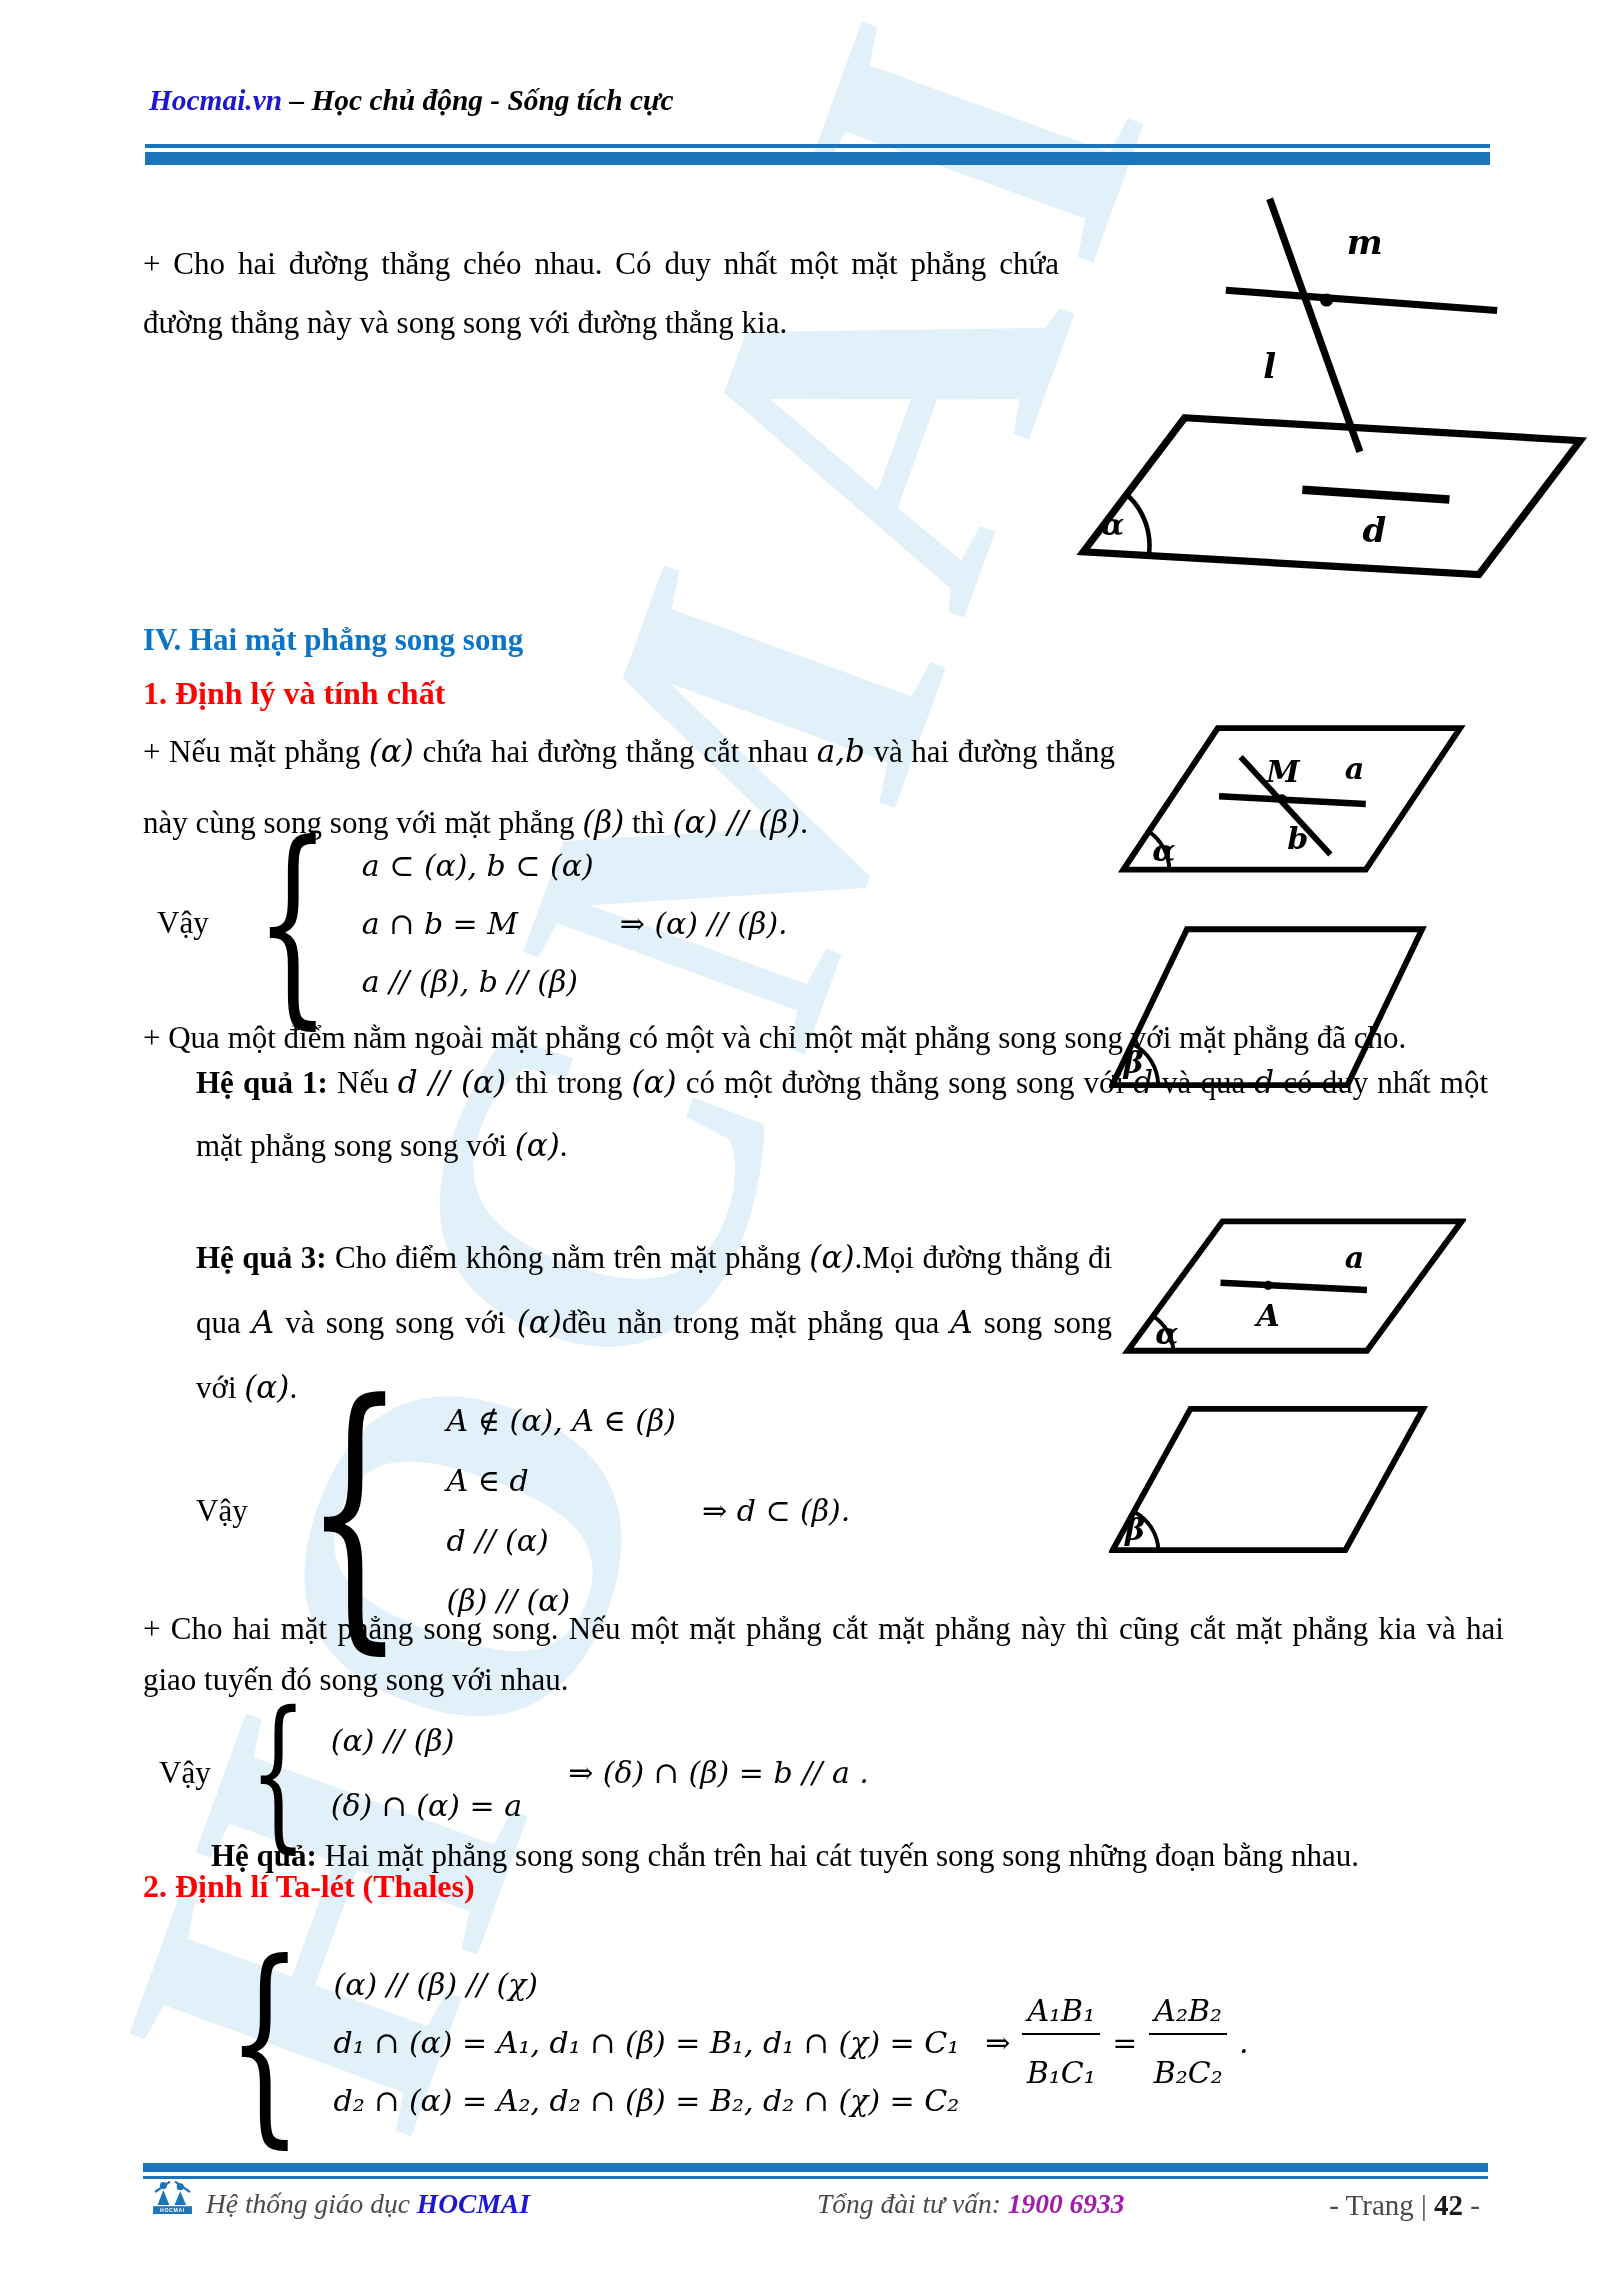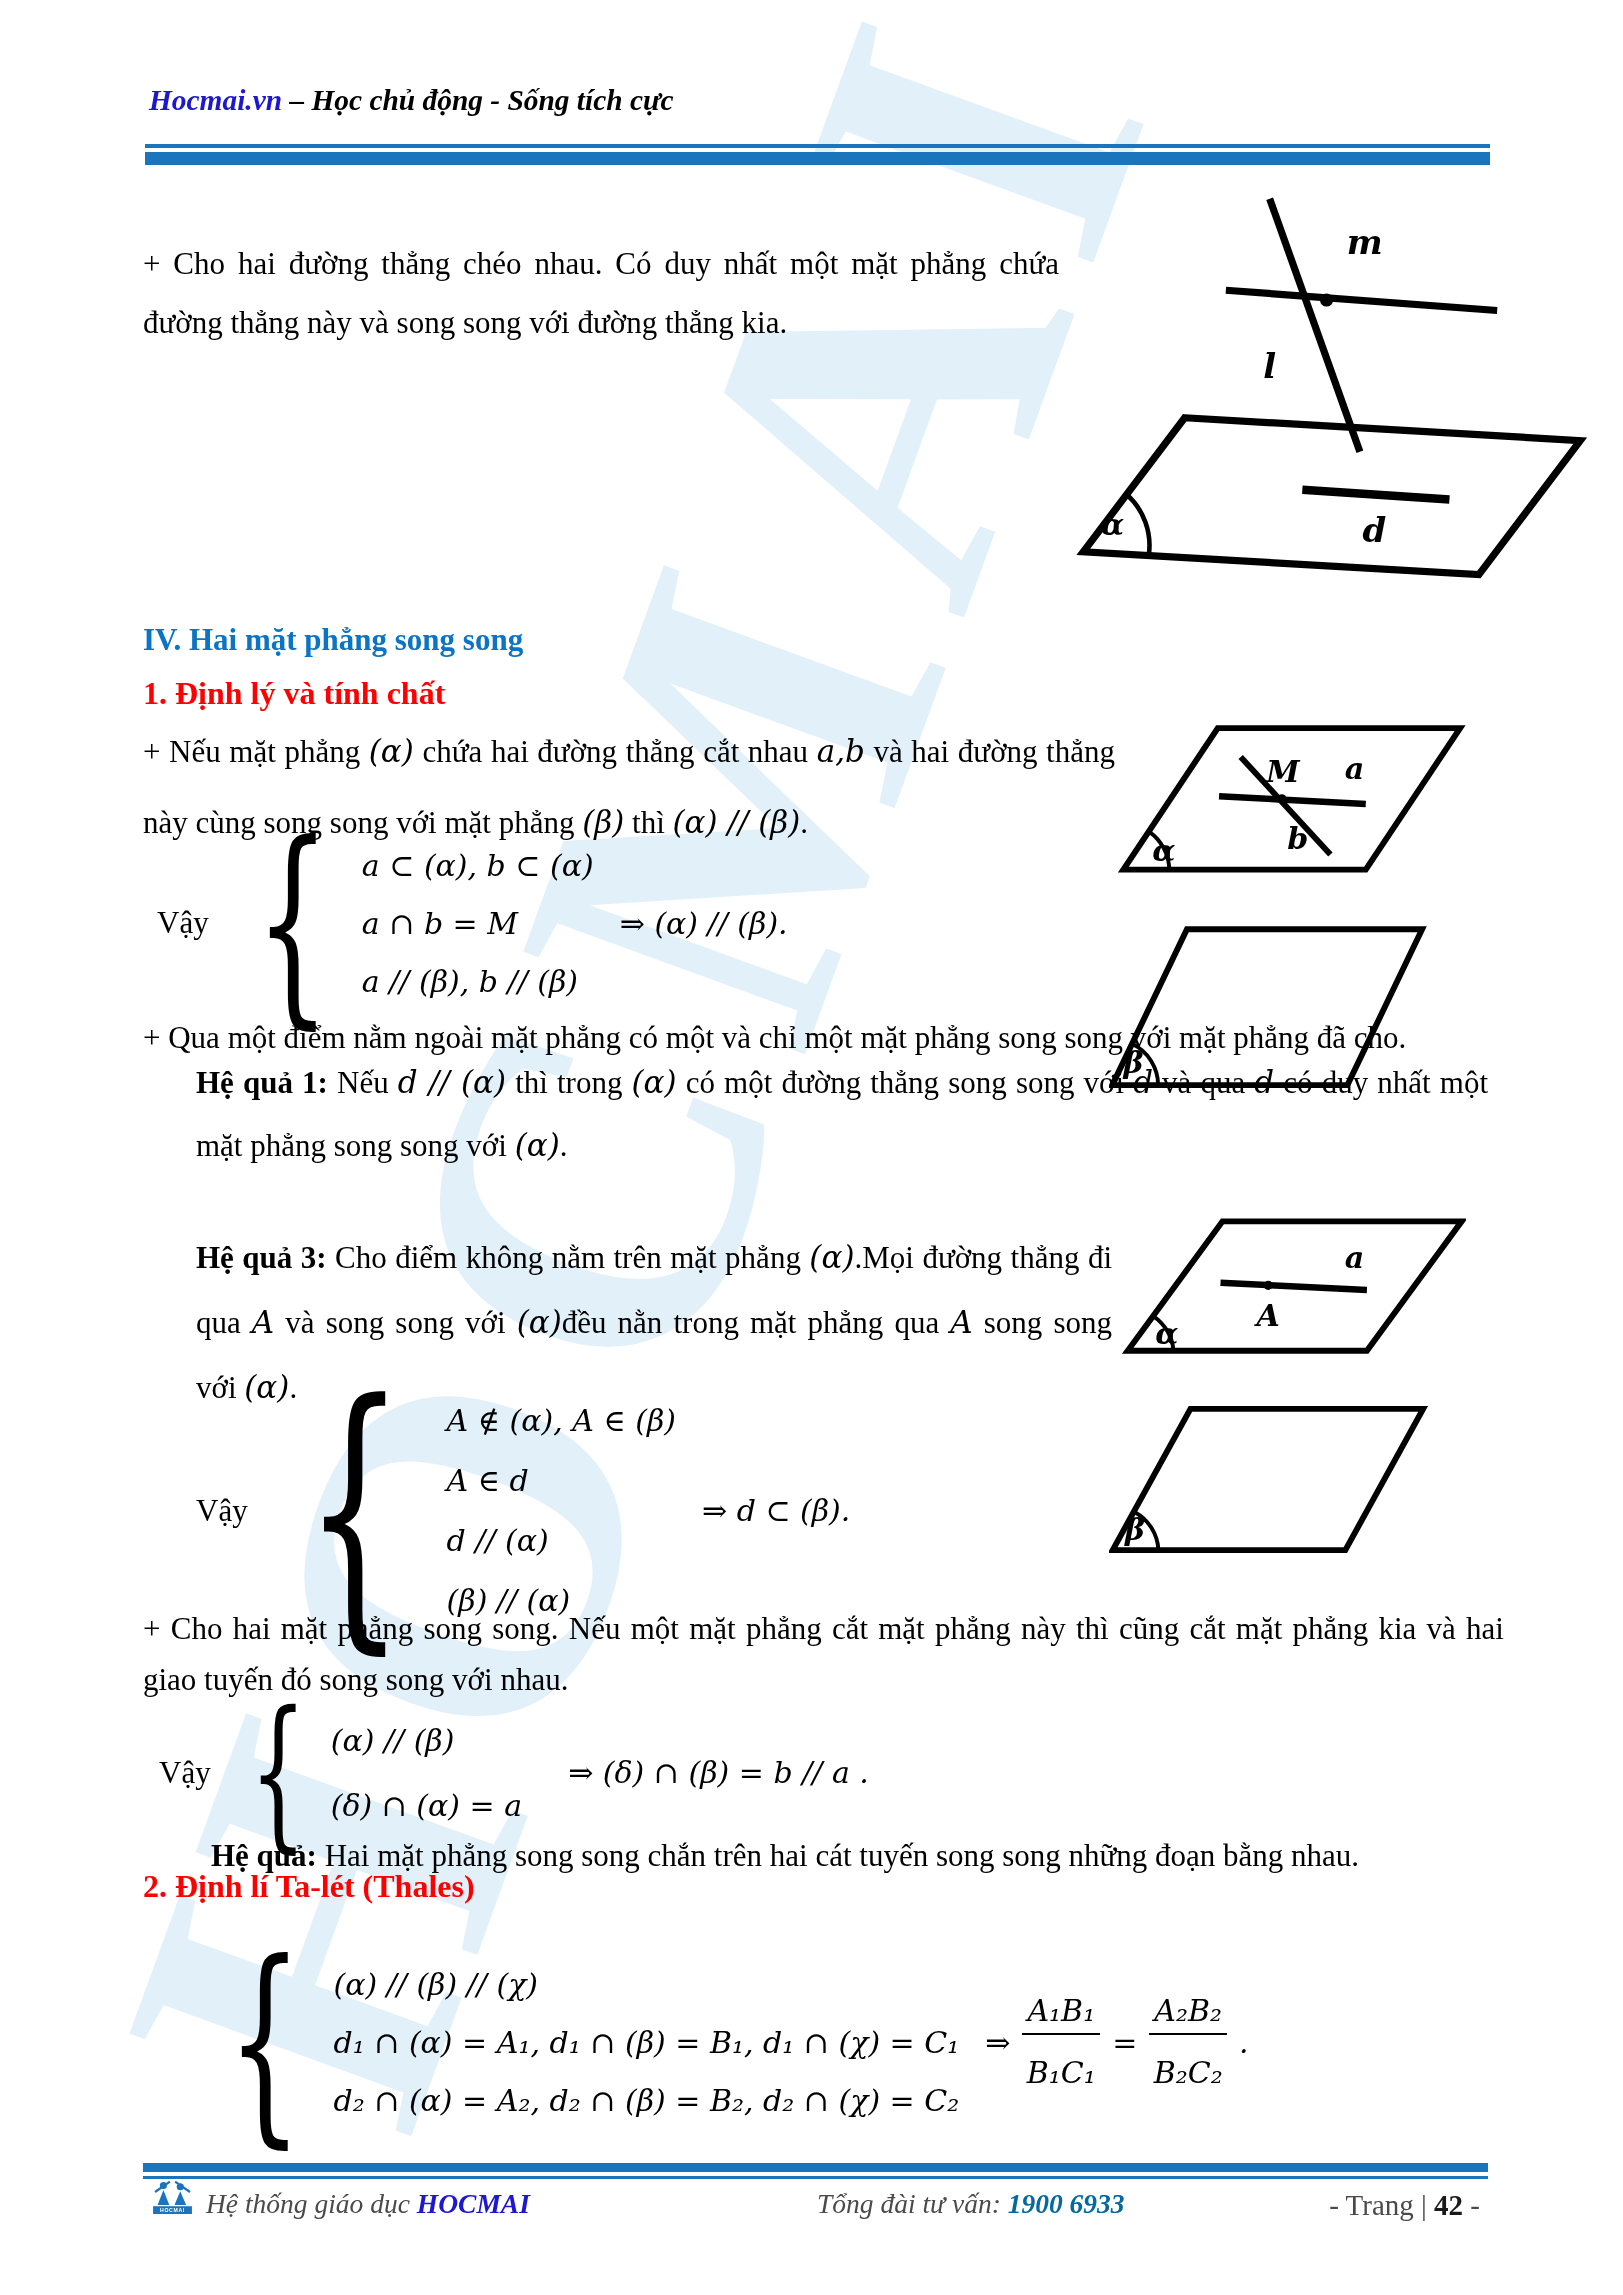--- a/index.html
+++ b/index.html
@@ -58,21 +58,21 @@
   .frac .den{padding-top:21px;}
   
   figure{margin:0;}
   svg text{font-family:"DejaVu Serif","Liberation Serif",serif;}
   .figlbl{font-style:italic;font-weight:bold;font-size:52px;}
   .figlbl-s{font-style:italic;font-weight:bold;font-size:46px;}
   .greek{font-style:italic;font-weight:bold;font-size:46px;}
   
   .ft{font-size:27.5px;font-style:italic;color:#4a4a4a;white-space:nowrap;}
   .ft .org{color:#1d17cf;font-weight:bold;}
-  .ft .num{font-weight:bold;color:#0369a1;}
+  .ft .num{font-weight:bold;color:#a21caf;}
   .ftpage{font-size:29px;color:#4a4a4a;white-space:nowrap;font-style:normal;}
   .ftpage .pg{font-weight:bold;color:#1a1a1a;}
 </style>
 </head>
 <body>
 
 <div class="page">
 
   <div class="watermark">HOCMAI</div>
 

